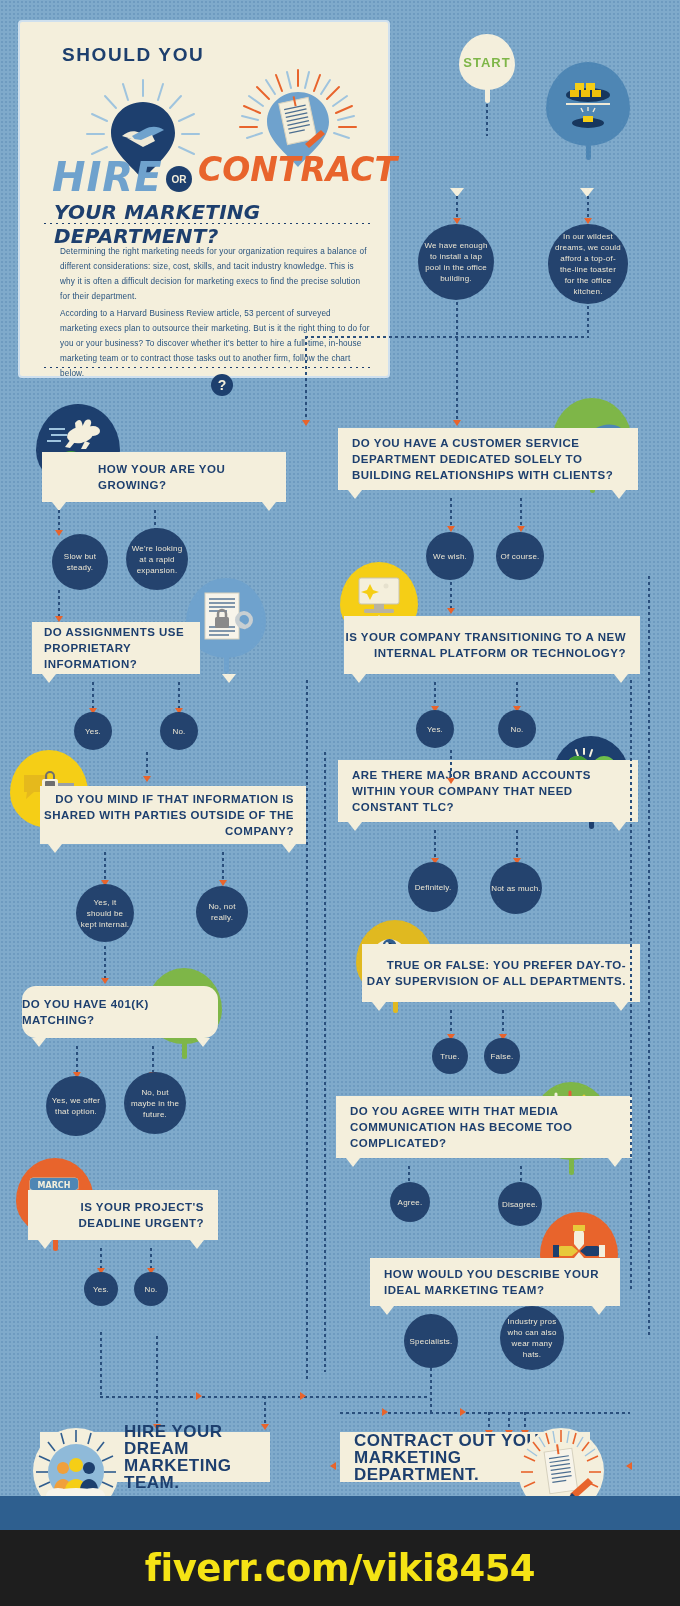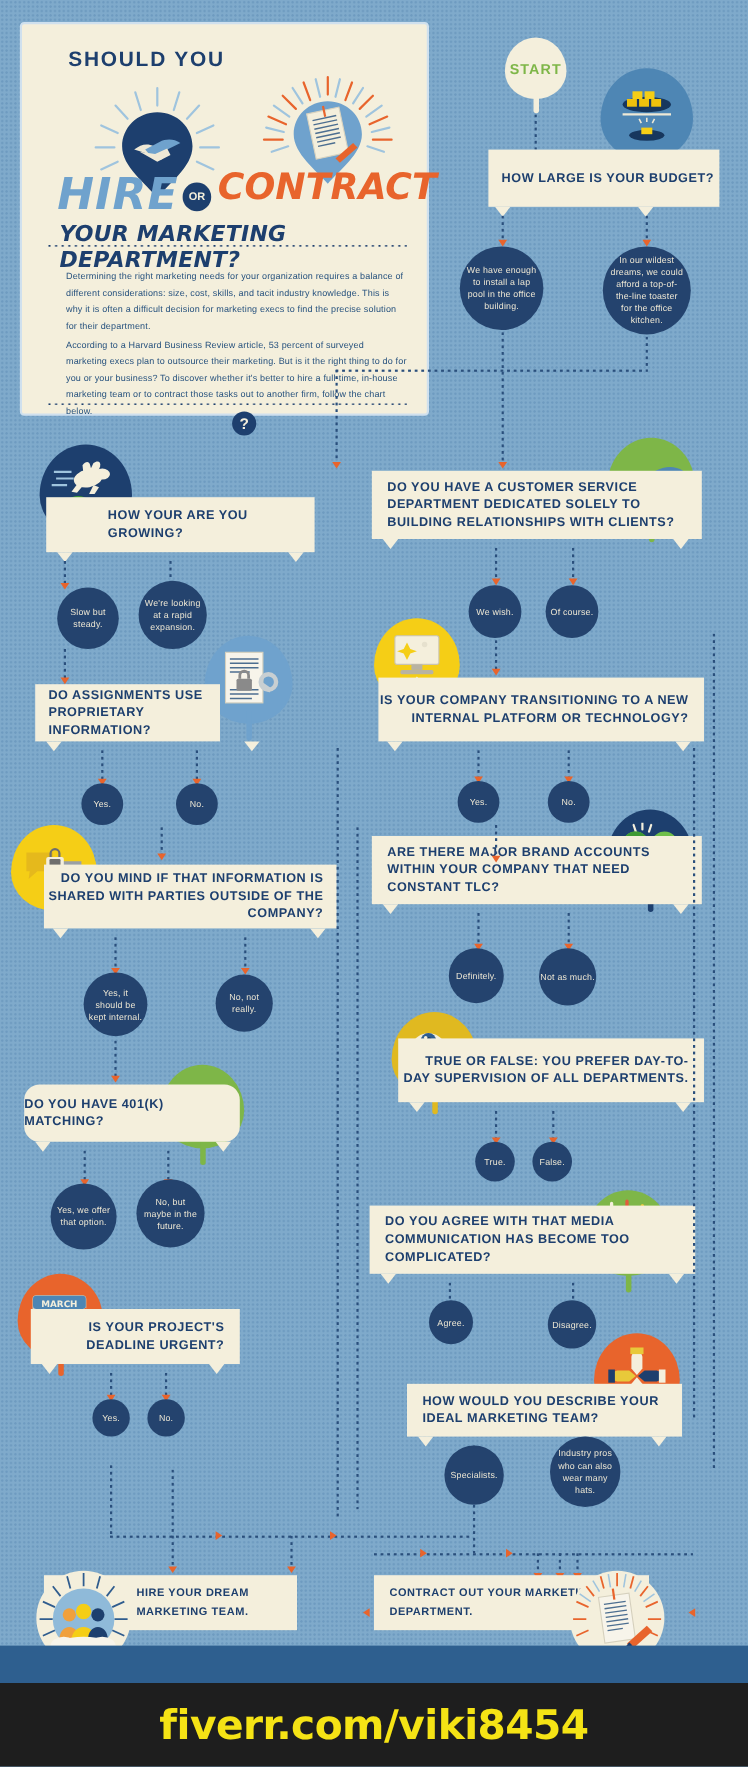--- a/index.html
+++ b/index.html
@@ -124,21 +124,21 @@
   .hline{position:absolute;height:2px;
     background-image:linear-gradient(90deg,#2A4F7C 50%, transparent 0);
     background-size:6px 2px;}
   .arw{position:absolute;width:0;height:0;}
   .arw.down{border-left:4px solid transparent;border-right:4px solid transparent;border-top:6px solid #E8642C;}
   .arw.right{border-top:4px solid transparent;border-bottom:4px solid transparent;border-left:6px solid #E8642C;}
   .arw.left{border-top:4px solid transparent;border-bottom:4px solid transparent;border-right:6px solid #E8642C;}
 
   .resultbox{
     position:absolute;background:#F4EFDC;color:#1D3F6E;font-weight:bold;
-    font-size:10px;line-height:17px;letter-spacing:0.5px;
+    font-size:17px;line-height:17px;letter-spacing:0.5px;
     display:flex;align-items:center;box-sizing:border-box;padding-left:84px;
   }
   .sunburst{
     position:absolute;width:86px;height:86px;border-radius:50%;
     background:#F4EFDC;display:flex;align-items:center;justify-content:center;
   }
 </style>
 </head>
 <body>
 
@@ -239,23 +239,20 @@
       <ellipse cx="31" cy="50" rx="16" ry="5" fill="#17375E"></ellipse>
       <rect x="26" y="43" width="10" height="6" fill="#F5CE16"></rect>
       <g stroke="#EFE9D6" stroke-width="1.4">
           <line x1="26" y1="39" x2="24" y2="35"></line>
           <line x1="31" y1="38" x2="31" y2="34"></line>
           <line x1="36" y1="39" x2="38" y2="35"></line>
         </g>
     </svg>
   </div>
 
-  <div class="qbox" style="left:444px;top:136px;width:210px;height:52px;padding-left:12px;">
-    <span class="qtext">HOW LARGE IS YOUR BUDGET?</span>
-  </div>
   <div class="tail" style="left:450px;top:188px;"></div>
   <div class="tail" style="left:580px;top:188px;"></div>
 
   <div class="vline" style="left:456px;top:196px;height:24px;"></div>
   <div class="arw down" style="left:453px;top:218px;"></div>
   <div class="vline" style="left:587px;top:196px;height:24px;"></div>
   <div class="arw down" style="left:584px;top:218px;"></div>
 
   <div class="ansdot" style="left:548px;top:224px;width:80px;height:80px;">
     <span style="padding:0 6px;">In our wildest dreams, we could afford a top-of-the-line toaster for the office kitchen.</span>

